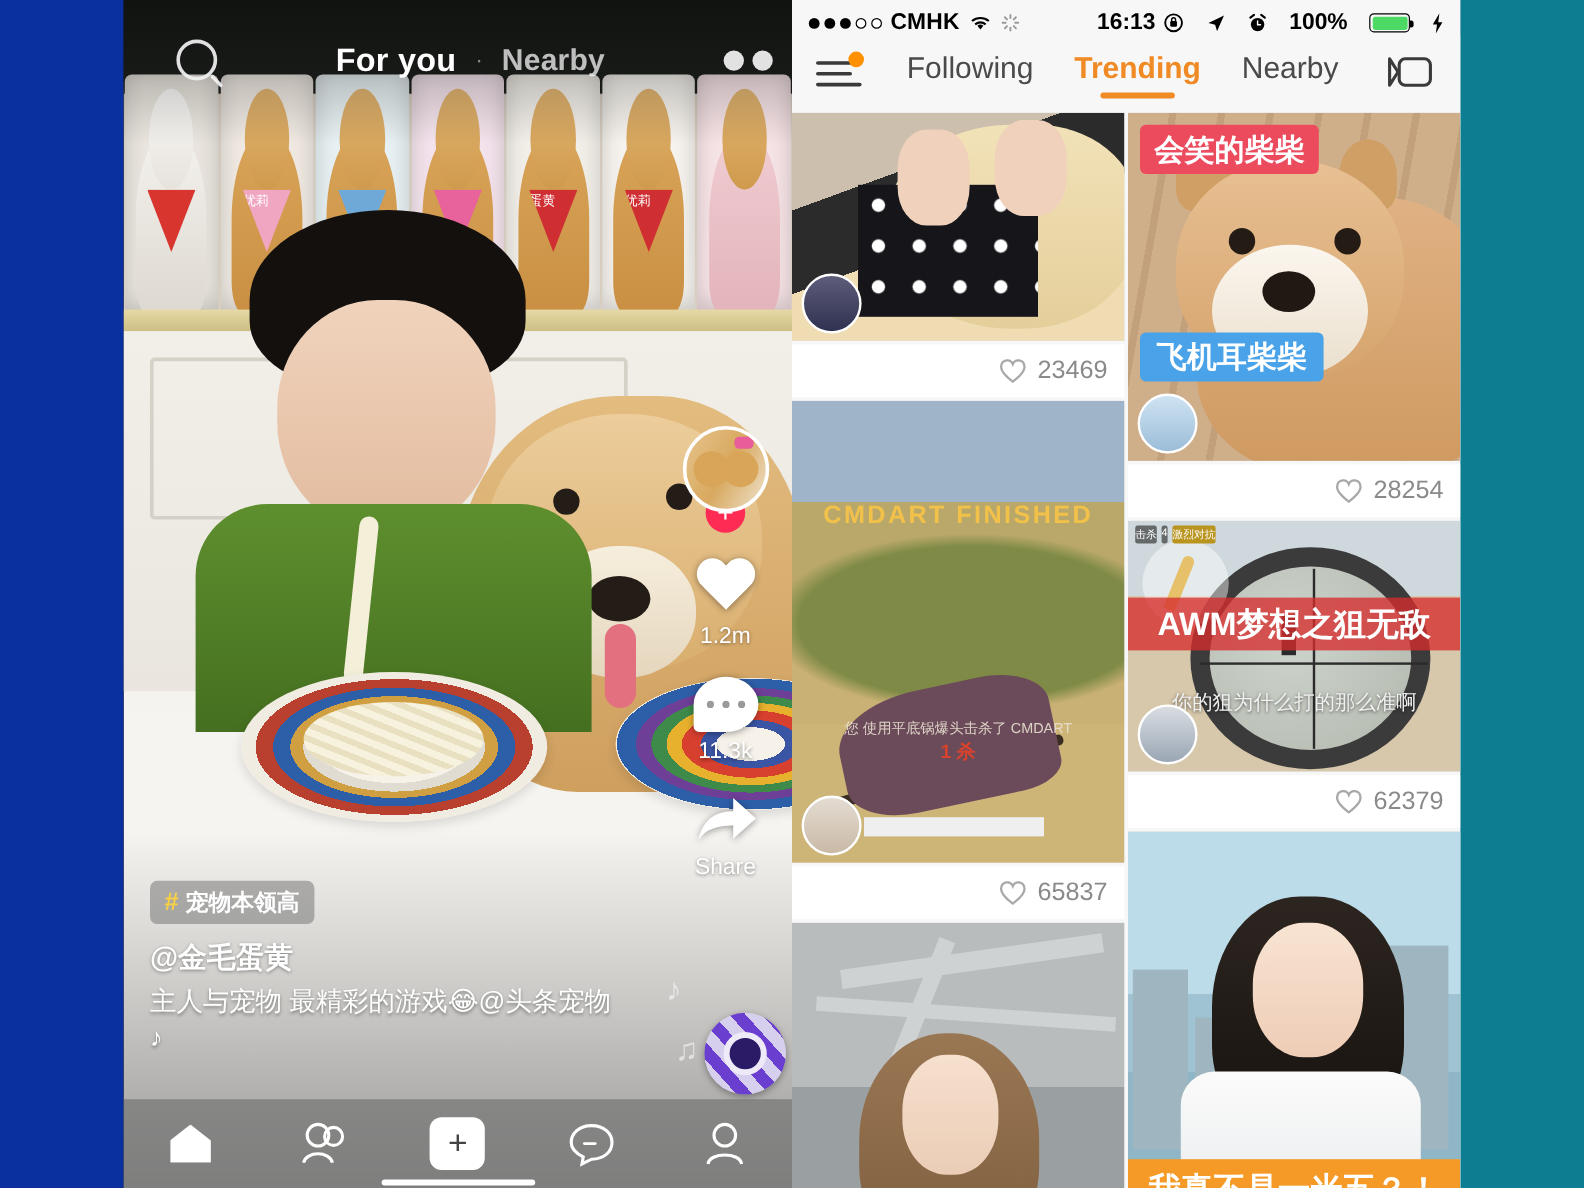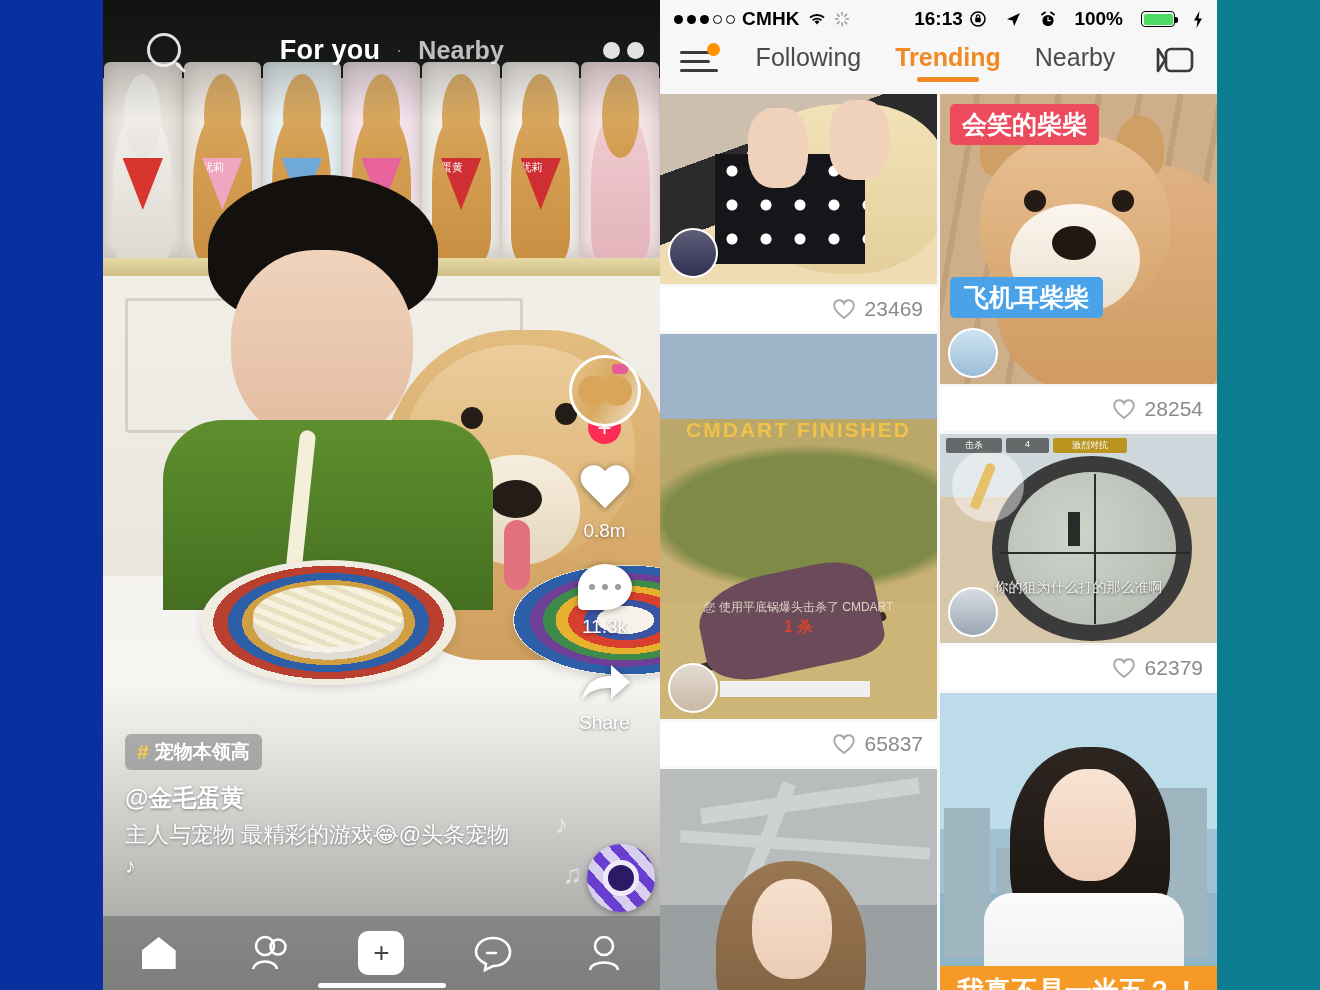--- a/index.html
+++ b/index.html
@@ -294,23 +294,23 @@
   .m-awm .cross-h { position:absolute; left:60px; top:118px; width:190px; height:2px; background:#2b2b2b; }
   .m-awm .cross-v { position:absolute; left:154px; top:40px; width:2px; height:150px; background:#2b2b2b; }
   .m-awm .target { position:absolute; left:128px; top:78px; width:12px; height:34px; background:#2a2a2a; }
   .m-awm .minimap { position:absolute; left:12px; top:16px; width:72px; height:72px;
                     border-radius:50%; background:rgba(255,255,255,.45); }
   .m-awm .bullet { position:absolute; left:38px; top:28px; width:10px; height:48px;
                    background:#e7c06a; border-radius:5px 5px 2px 2px; transform:rotate(22deg); }
   .awm-banner { position:absolute; left:0; top:64px; width:100%; background:rgba(214,45,45,.78);
                 text-align:center; color:#fff; font-size:27px; font-weight:700; padding:4px 0; }
   .awm-sub { position:absolute; left:0; bottom:46px; width:100%; text-align:center;
-             color:#f0f0f0; font-size:14px; text-shadow:0 1px 3px rgba(0,0,0,.6);margin-top:16px; }
+             color:#f0f0f0; font-size:17px; text-shadow:0 1px 3px rgba(0,0,0,.6);margin-top:16px; }
   .awm-hud { position:absolute; left:6px; top:4px; display:flex; gap:4px; font-size:9px; color:#fff; }
-  .awm-hud span { background:rgba(30,30,30,.6); padding:1px 19px; border-radius:2px;text-align:right; }
+  .awm-hud span { background:rgba(30,30,30,.6); padding:1px 0; border-radius:2px;text-align:right; }
   .awm-hud span.y { background:#b9941f; }
 
   .m-garage { background: linear-gradient(#b9bcbd 0 42%, #9aa0a2 42% 72%, #8d9497 72% 100%); }
   .m-garage .beam { position:absolute; background:#cfd2d3; }
   .m-garage .hair { position:absolute; left:56px; top:92px; width:150px; height:185px;
                     background: linear-gradient(#9a7753,#7e5e3f); border-radius:48% 48% 40% 40%; }
   .m-garage .face { position:absolute; left:92px; top:110px; width:80px; height:100px;
                     background: linear-gradient(#f6e0ce,#ebcdb6); border-radius:46%; }
 
   .m-city { background: linear-gradient(#bcdcea 0 42%, #9fc3d2 42% 62%, #8fb6c6 62% 100%); }
@@ -422,21 +422,21 @@
   <div id="left-rail">
     <div id="rail-avatar">
       <div class="dg a"></div>
         <div class="dg b"></div>
         <div class="bow"></div>
     </div>
     <div id="follow-plus">+</div>
 
     <div class="rail-item">
       <div class="heart-shape"></div>
-      <div class="rail-count">0.8m</div>
+      <div class="rail-count">1.2m</div>
     </div>
 
     <div class="rail-item">
       <div class="bubble-shape">
           <i></i>
           <i></i>
           <i></i>
         </div>
       <div class="rail-count">11.3k</div>
     </div>
@@ -661,20 +661,21 @@
           <div class="cross-h"></div>
           <div class="cross-v"></div>
           <div class="target"></div>
           <div class="minimap"></div>
           <div class="bullet"></div>
           <div class="awm-hud">
             <span>击杀</span>
             <span>4</span>
             <span class="y">激烈对抗</span>
           </div>
+          <div class="awm-banner">AWM梦想之狙无敌</div>
           <div class="awm-sub">你的狙为什么打的那么准啊</div>
         </div>
         <div class="card-avatar" style="background:linear-gradient(#d9dde2,#9aa6b4);"></div>
       </div>
       <div class="card-footer">
         <span class="like-heart">
           <svg viewBox="0 0 24 22">
               <path d="M12 20 C4 14 1.5 10 2.4 6.6 A5 5 0 0 1 12 5.4 A5 5 0 0 1 21.6 6.6 C22.5 10 20 14 12 20 Z" fill="none" stroke="#a8a8a8" stroke-width="1.9"></path>
             </svg>
         </span>

